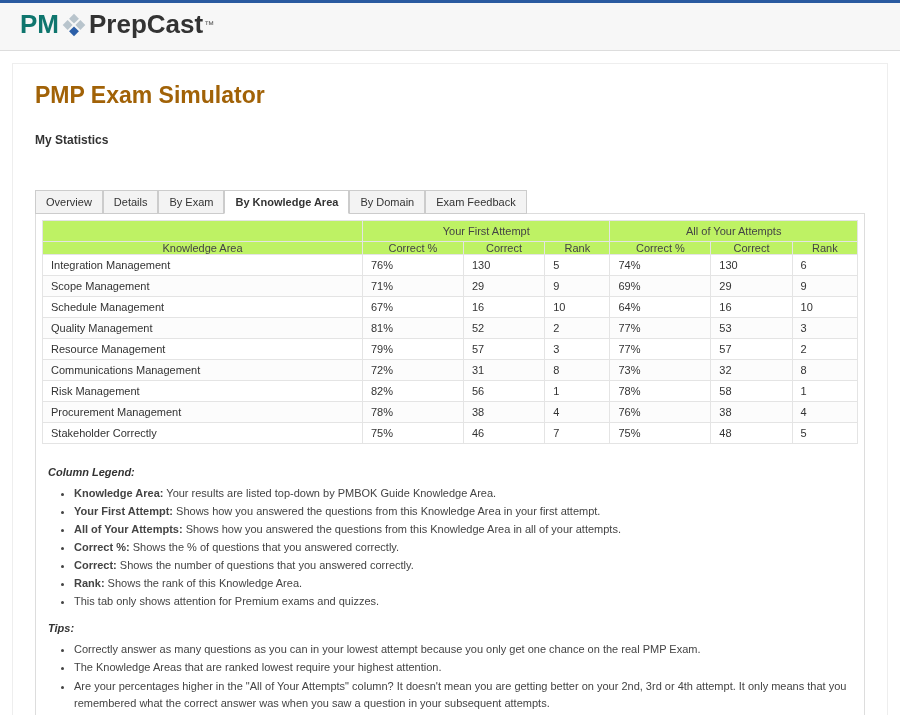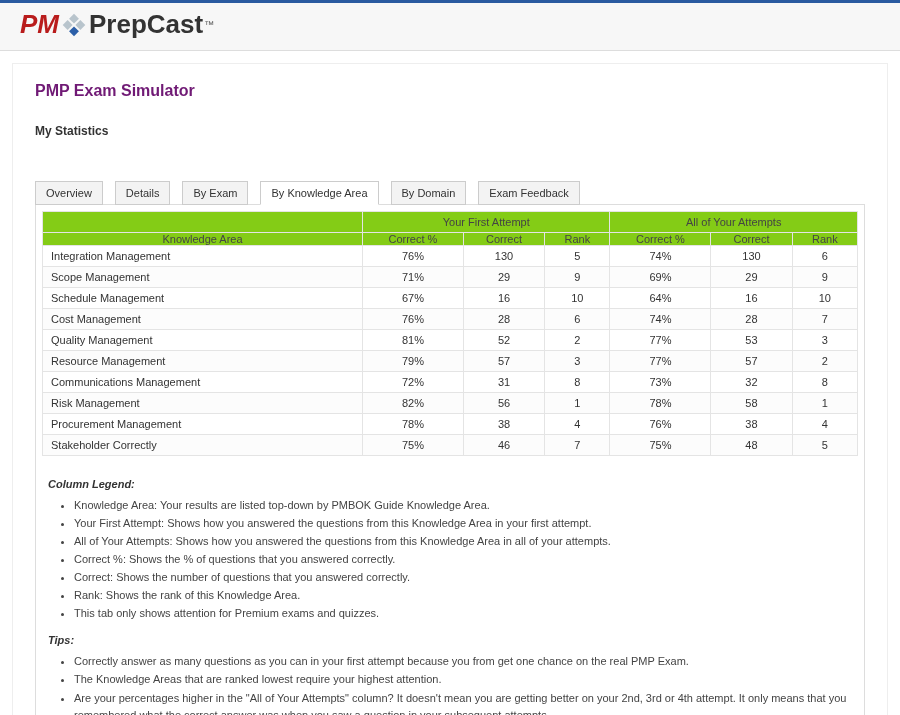--- a/index.html
+++ b/index.html
@@ -20,101 +20,101 @@
     border-bottom: 1px solid #ddd;
     padding: 6px 20px 10px 20px;
   }
   .logo {
     display: flex;
     align-items: center;
     font-size: 26px;
     color: #555;
     font-weight: 500;
   }
-  .logo .pm { font-weight: 600; color: #b91c1c; font-style: italic; }
+  .logo .pm { font-weight: 600; color: #0f766e; }
   .logo-icon {
     width: 26px; height: 26px; margin: 0 2px;
     display: inline-block; position: relative;
   }
   .logo .prepcast { font-weight: 600; color: #333; text-align: right; }
   .logo sup { font-size: 10px; vertical-align: top; margin-left: 1px; }
   .content {
     padding: 18px 22px 30px 22px;
     background: #fff;
     margin: 12px;
     border: 1px solid #eee;
   }
   h1.page-title {
-    font-size: 16px; font-weight: 700; color: #701a75;
+    font-size: 23px; font-weight: 700; color: #a16207;
     margin-bottom: 24px;
   }
   h2.section-title {
     font-size: 12px; font-weight: 700; color: #333;
     margin-bottom: 14px;
   }
   .tabs {
     display: flex;
-    gap: 12px;
+    gap: 0;
     margin-bottom: -1px;
     position: relative;
     z-index: 2;
     margin-top: 43px;
   }
   .tab {
     padding: 5px 10px;
     font-size: 11px;
     background: #f3f3f3;
     border: 1px solid #ccc;
     border-bottom: 1px solid #ccc;
     color: #333;
     cursor: pointer;
   }
   .tab.active {
     background: #fff;
-    font-weight: 400;
+    font-weight: 700;
     border-bottom: 1px solid #fff;
   }
   .panel {
     border: 1px solid #ddd;
     background: #fff;
     padding: 6px 6px 12px 6px;
     position: relative;
     z-index: 1;
   }
   table.stats {
     width: 100%;
     border-collapse: collapse;
     font-size: 11px;
   }
   table.stats th, table.stats td {
     border: 1px solid #e4e4e4;
     padding: 4px 8px;
   }
   table.stats thead th {
-    background: #84cc16;
+    background: #bef264;
     font-weight: 400;
     color: #444;
     text-align: center;
   }
   table.stats thead tr.group-row th {
     padding: 4px 8px;
   }
   table.stats thead tr.col-row th {
     padding: 0 8px;
   }
   table.stats td.ka { text-align: left; color: #333; }
-  table.stats td.num { text-align: center; color: #333; }
+  table.stats td.num { text-align: left; color: #333; }
   table.stats tbody tr:nth-child(odd) { background: #fff; }
   table.stats tbody tr:nth-child(even) { background: #fcfcfc; }
 
   .legend-block { margin: 20px 6px 0 6px; font-size: 11px; color: #444; line-height: 1.55; }
   .legend-block h4 { font-size: 11px; font-style: italic; font-weight: 700; margin-bottom: 4px; color: #333; }
   .legend-block ul { padding-left: 26px; margin-bottom: 10px; }
   .legend-block li { margin: 1px 0; }
-  .legend-block li b { font-weight: 400; }
+  .legend-block li b { font-weight: 700; }
 </style>
 </head>
 <body>
 
 <div class="page">
   <div class="topbar">
     <div class="logo">
       <span class="pm">PM</span>
       <span class="logo-icon">
         <svg viewBox="0 0 26 26" width="26" height="26">
@@ -184,29 +184,20 @@
             <tr>
               <td class="ka">Schedule Management</td>
               <td class="num">67%</td>
               <td class="num">16</td>
               <td class="num">10</td>
               <td class="num">64%</td>
               <td class="num">16</td>
               <td class="num">10</td>
             </tr>
             <tr>
-              <td class="ka">Cost Management</td>
-              <td class="num">76%</td>
-              <td class="num">28</td>
-              <td class="num">6</td>
-              <td class="num">74%</td>
-              <td class="num">28</td>
-              <td class="num">7</td>
-            </tr>
-            <tr>
               <td class="ka">Quality Management</td>
               <td class="num">81%</td>
               <td class="num">52</td>
               <td class="num">2</td>
               <td class="num">77%</td>
               <td class="num">53</td>
               <td class="num">3</td>
             </tr>
             <tr>
               <td class="ka">Resource Management</td>
@@ -262,21 +253,21 @@
             <li><b>Knowledge Area:</b> Your results are listed top-down by PMBOK Guide Knowledge Area.</li>
             <li><b>Your First Attempt:</b> Shows how you answered the questions from this Knowledge Area in your first attempt.</li>
             <li><b>All of Your Attempts:</b> Shows how you answered the questions from this Knowledge Area in all of your attempts.</li>
             <li><b>Correct %:</b> Shows the % of questions that you answered correctly.</li>
             <li><b>Correct:</b> Shows the number of questions that you answered correctly.</li>
             <li><b>Rank:</b> Shows the rank of this Knowledge Area.</li>
             <li>This tab only shows attention for Premium exams and quizzes.</li>
           </ul>
         <h4>Tips:</h4>
         <ul id="tips-list">
-            <li>Correctly answer as many questions as you can in your first attempt because you from get one chance on the real PMP Exam.</li>
+            <li>Correctly answer as many questions as you can in your lowest attempt because you only get one chance on the real PMP Exam.</li>
             <li>The Knowledge Areas that are ranked lowest require your highest attention.</li>
             <li>Are your percentages higher in the "All of Your Attempts" column? It doesn't mean you are getting better on your 2nd, 3rd or 4th attempt. It only means that you remembered what the correct answer was when you saw a question in your subsequent attempts.</li>
           </ul>
       </div>
 
     </div>
   </div>
 </div>
 
 </body></html>

